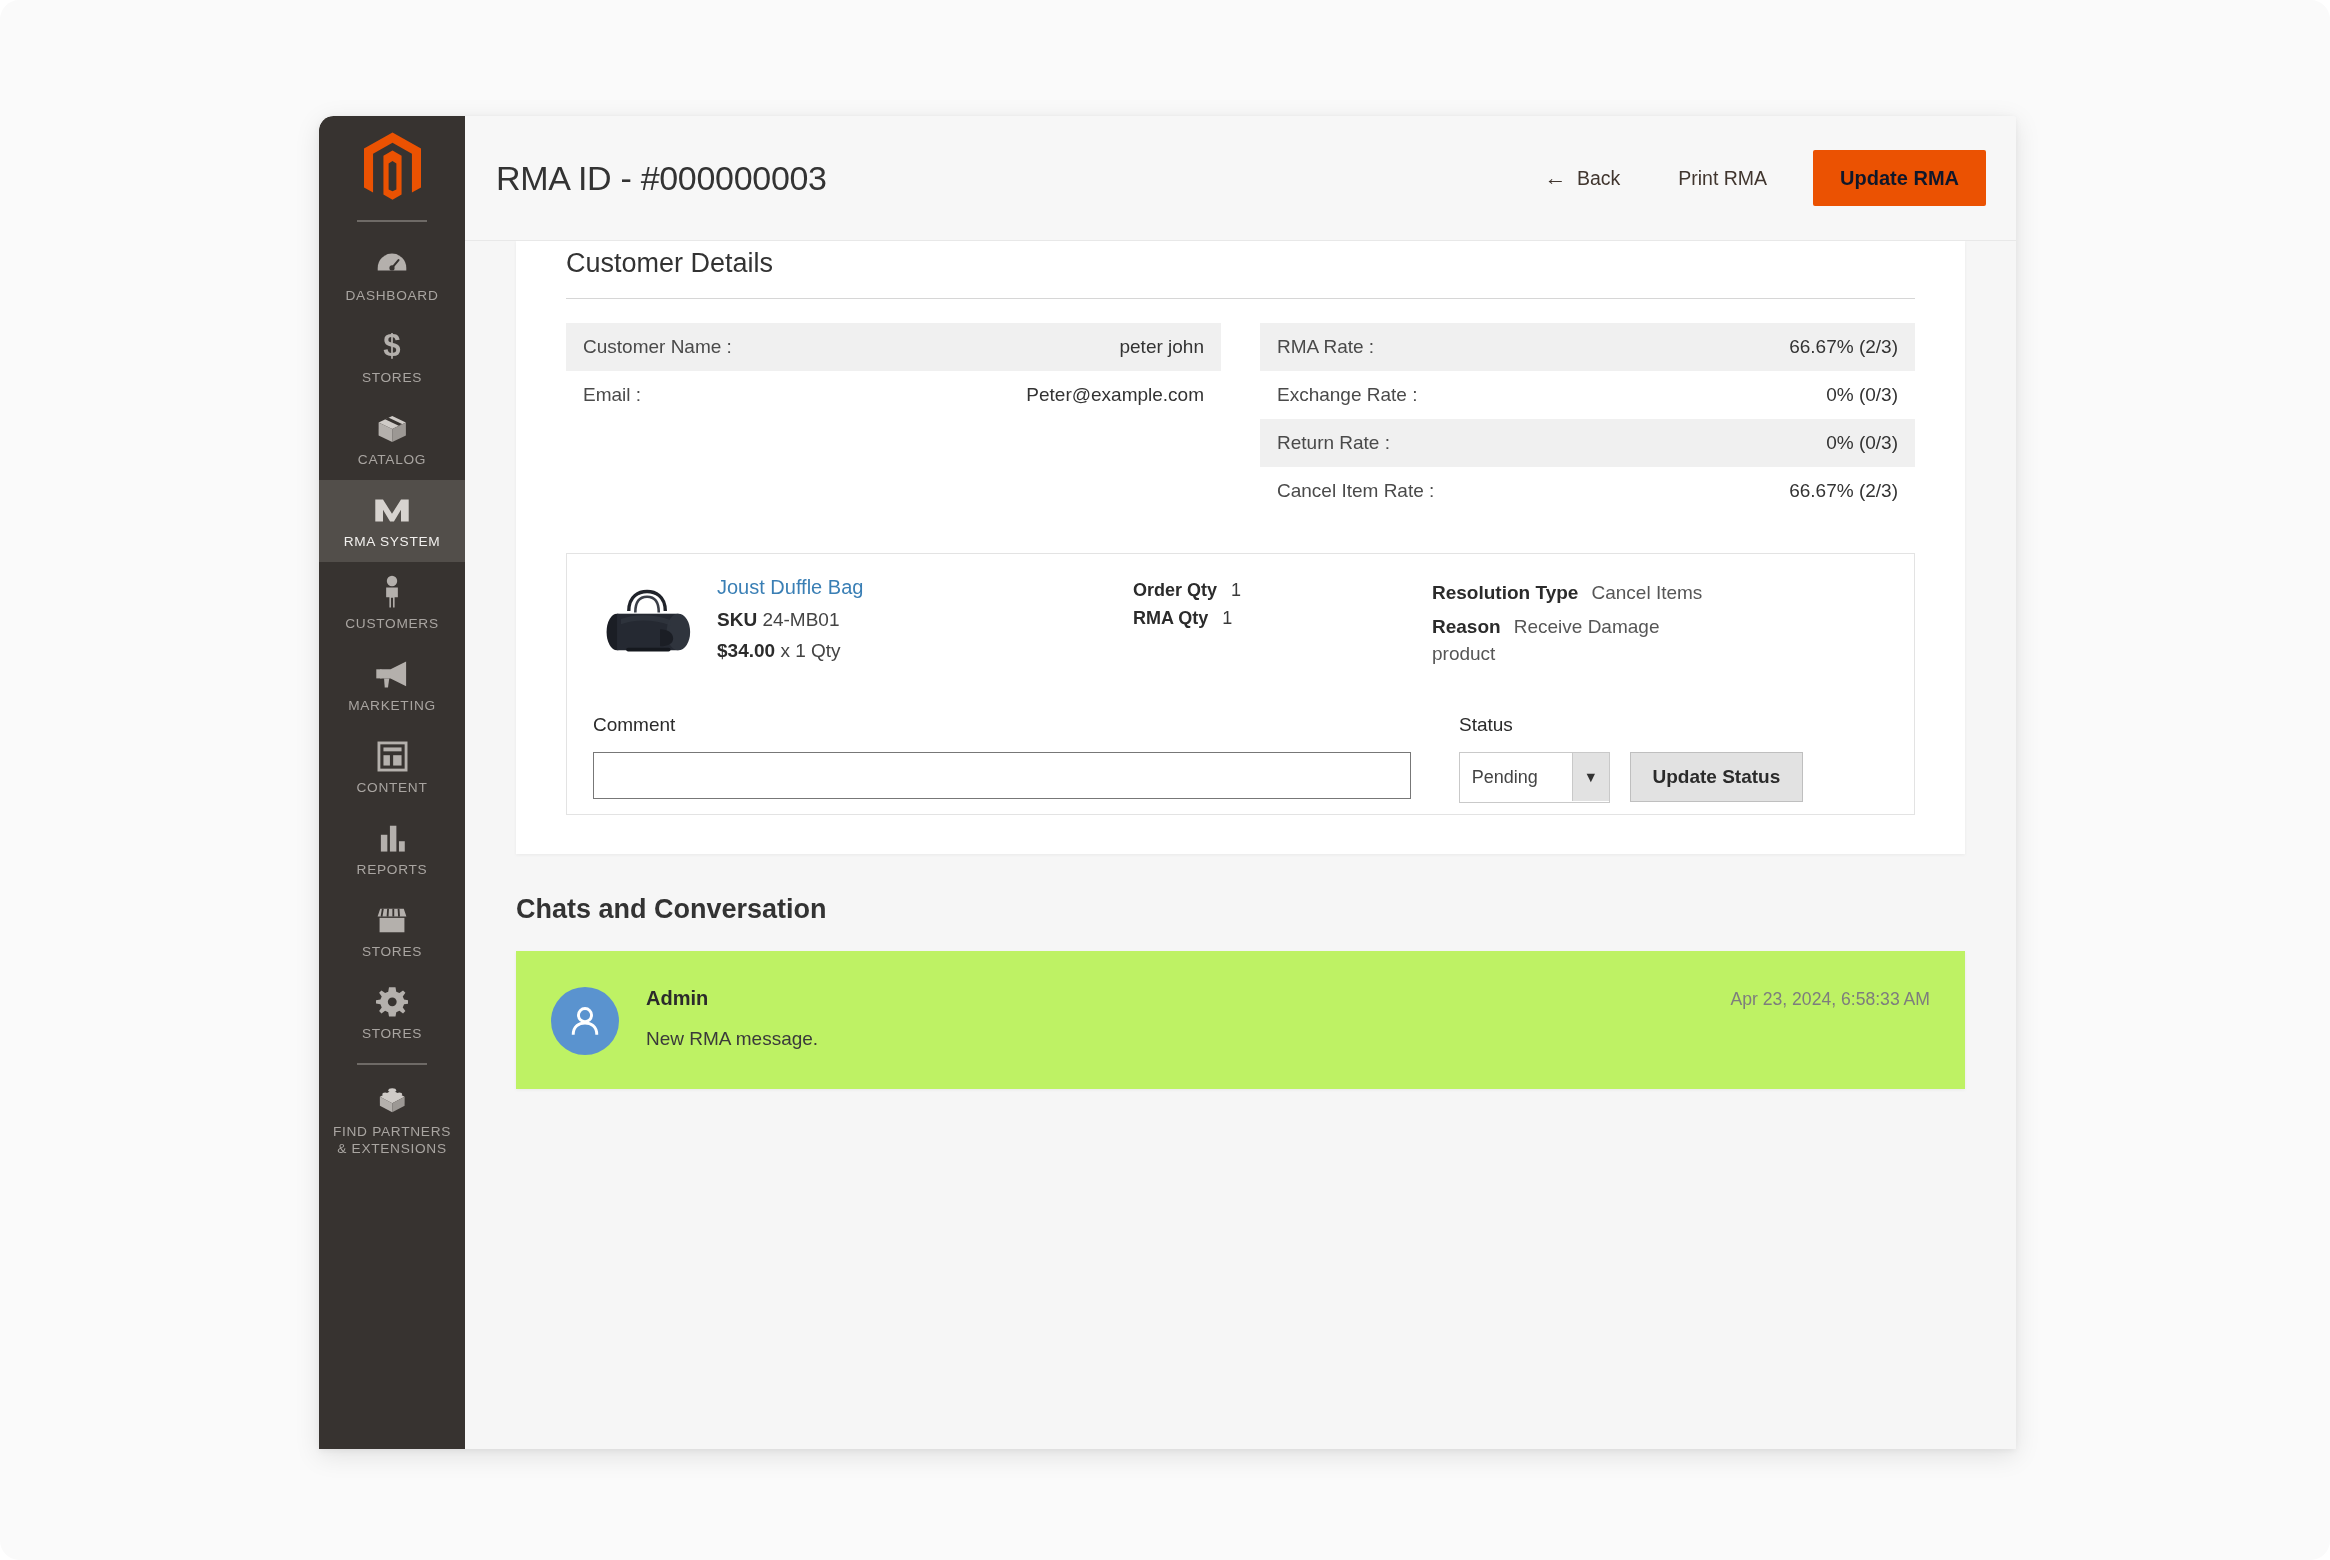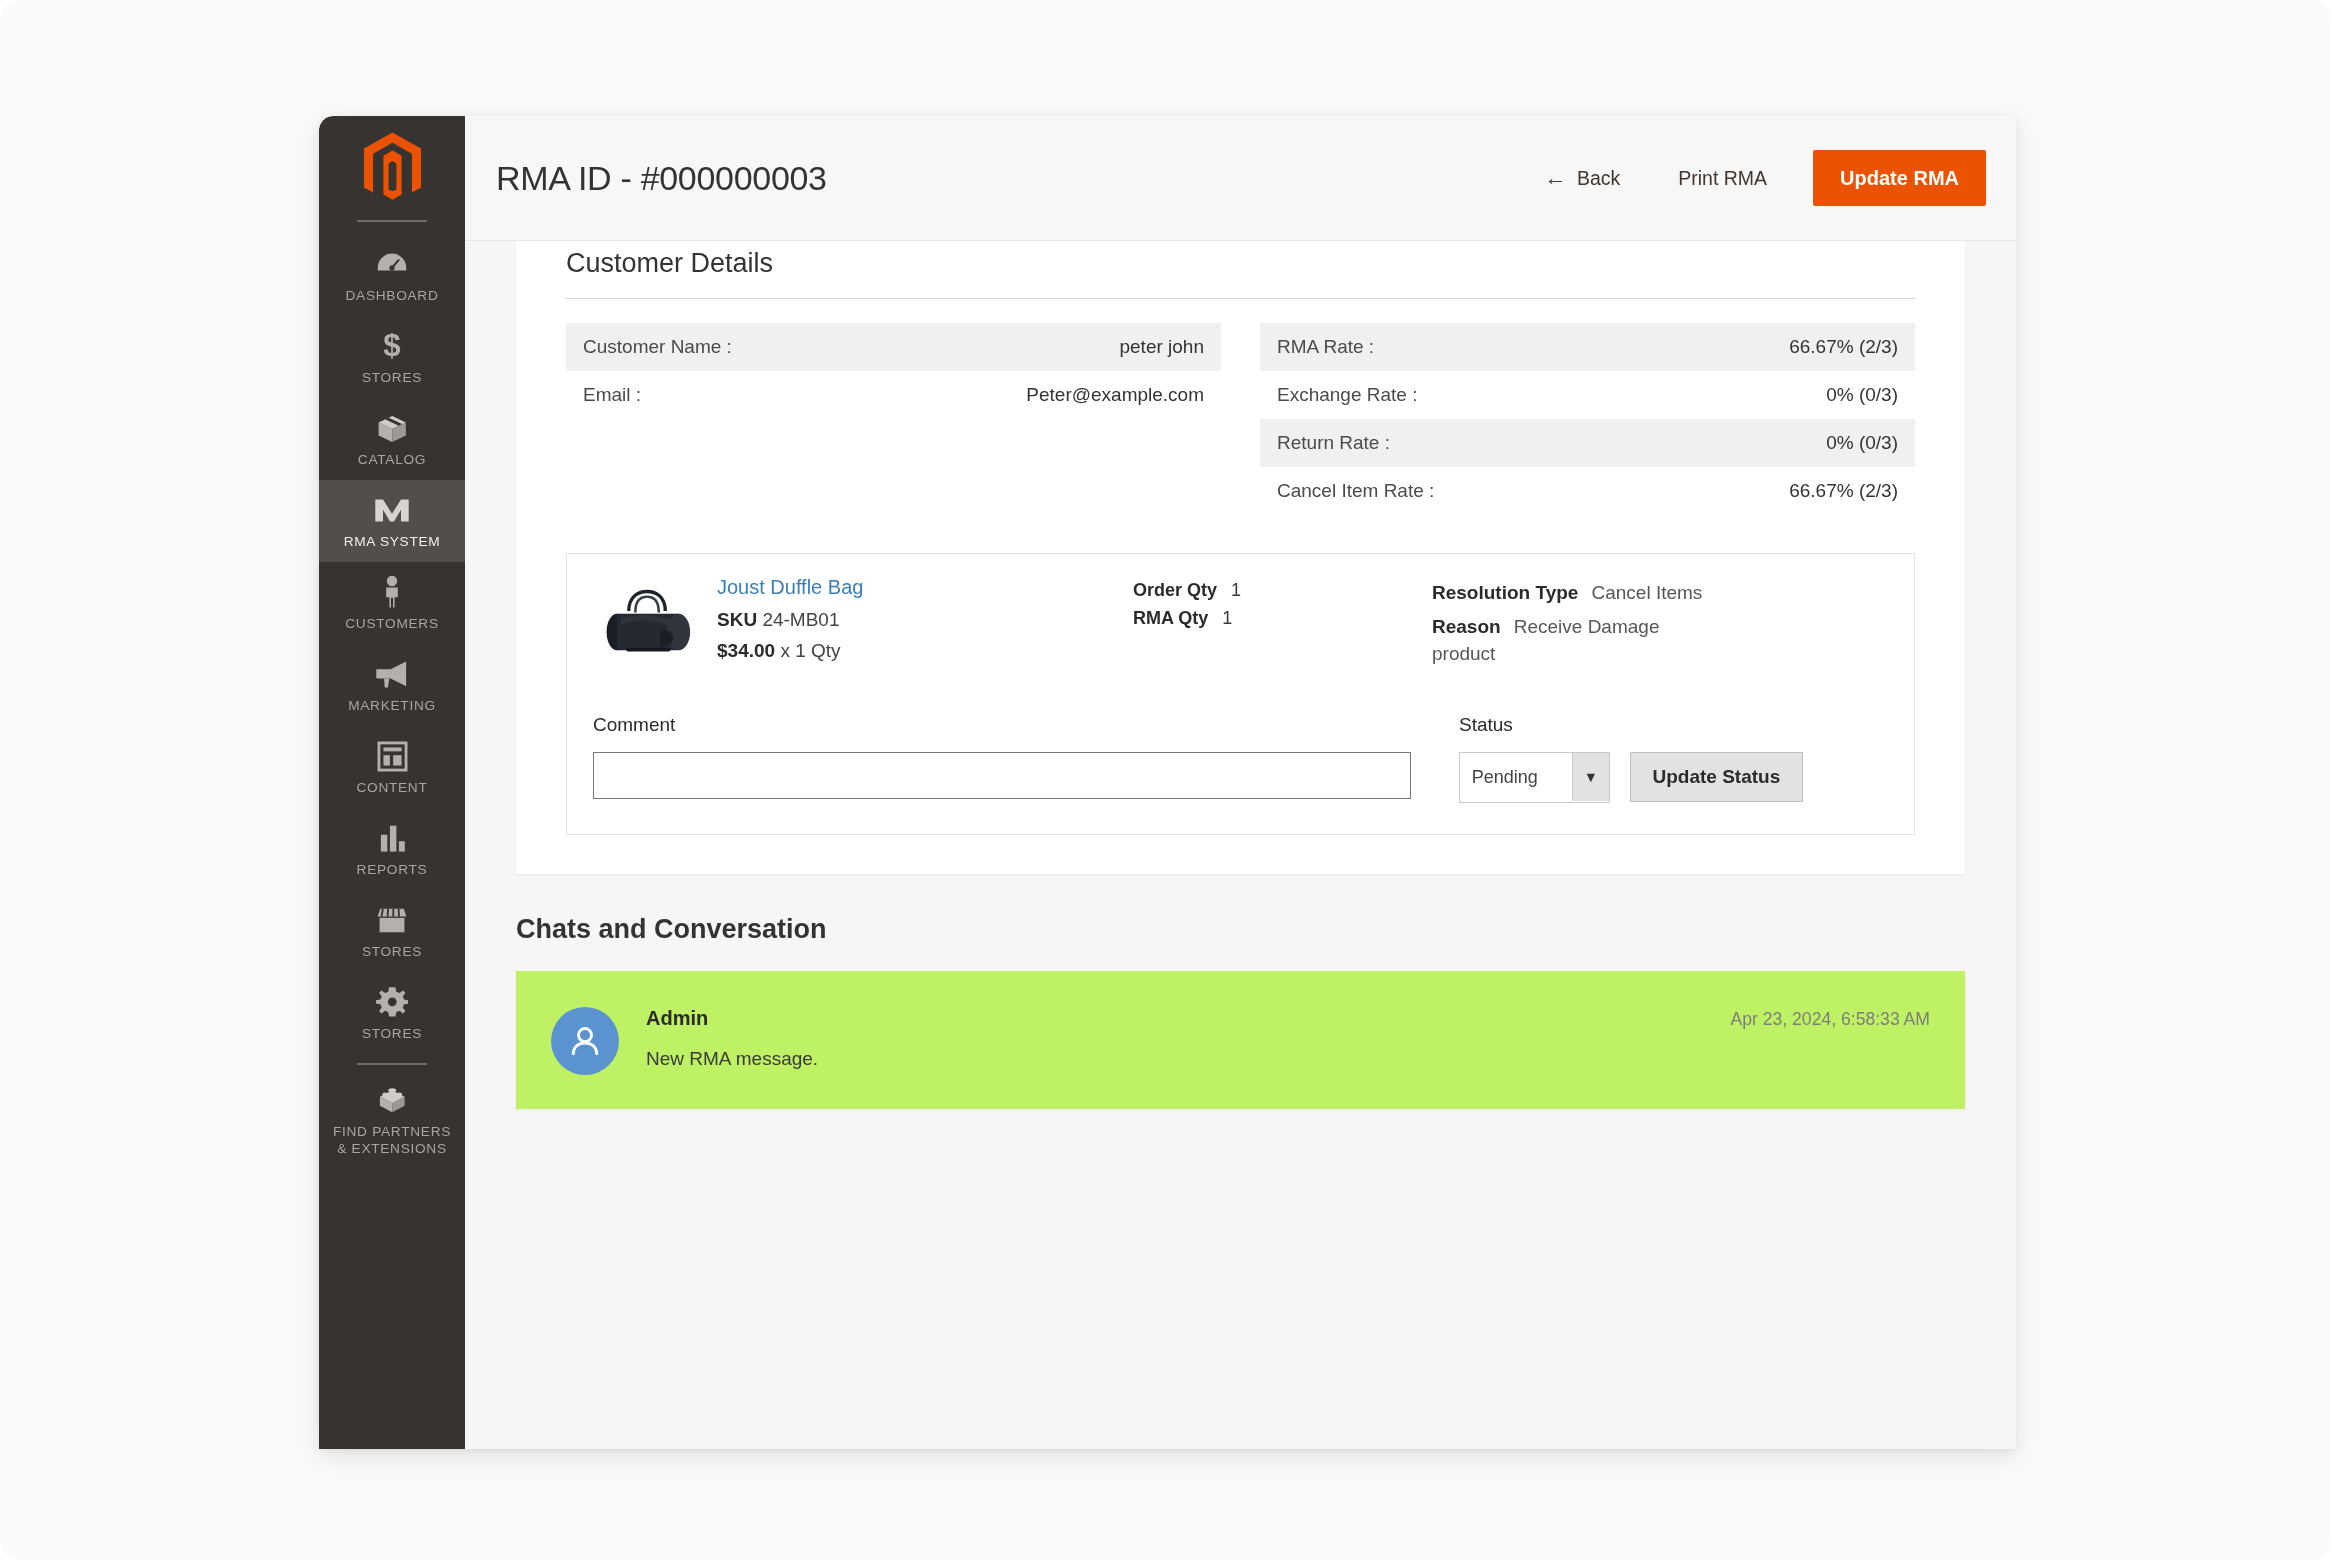--- a/index.html
+++ b/index.html
@@ -133,21 +133,21 @@
     white-space: nowrap;
   }
   .hdr-arrow {
     font-size: 22px;
     line-height: 1;
     display: inline-block;
     color: #41362f;
   }
   .btn-primary {
     background: #eb5202;
-    color: #ffffff;
+    color: #0f172a;
     font-size: 20px;
     font-weight: 700;
     padding: 16.3px 27px;
     border: none;
     border-radius: 2px;
     cursor: pointer;
     margin-left: 17px;
     white-space: nowrap;
     font-family: "Liberation Sans", sans-serif;
   }
@@ -202,21 +202,21 @@
   }
   .drow.shaded { background: #f0f0f0; }
   .drow .dlabel { color: #4a4a4a; }
   .drow .dvalue { color: #333333; }
 
   
   .itembox {
     margin: 38px 25px 0 25px;
     border: 1.3px solid #e3e3e3;
     background: #ffffff;
-    padding: 22px 26px 31px 26px;
+    padding: 22px 26px 11px 26px;
   }
   .item-top {
     display: flex;
     align-items: flex-start;
   }
   .item-thumb {
     width: 111px;
     flex: 0 0 111px;
     display: flex;
     align-items: flex-start;

